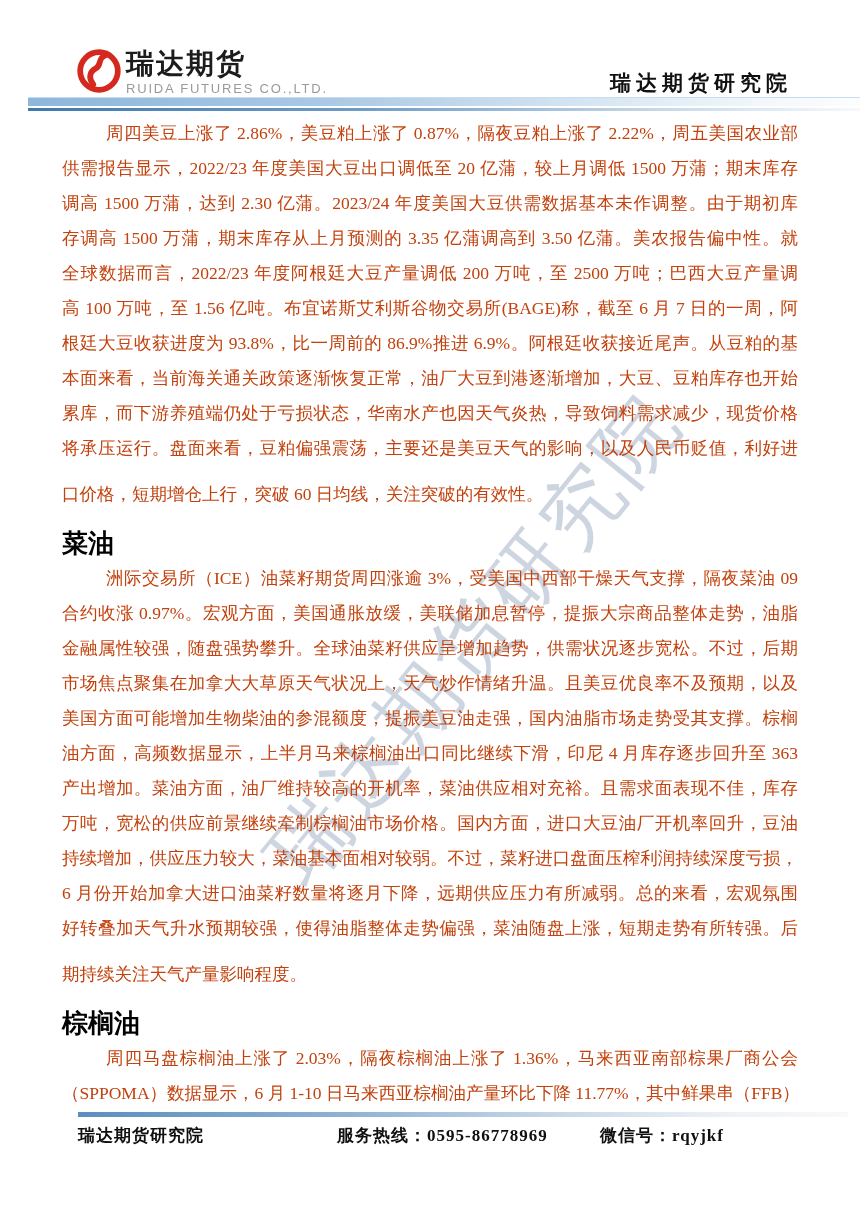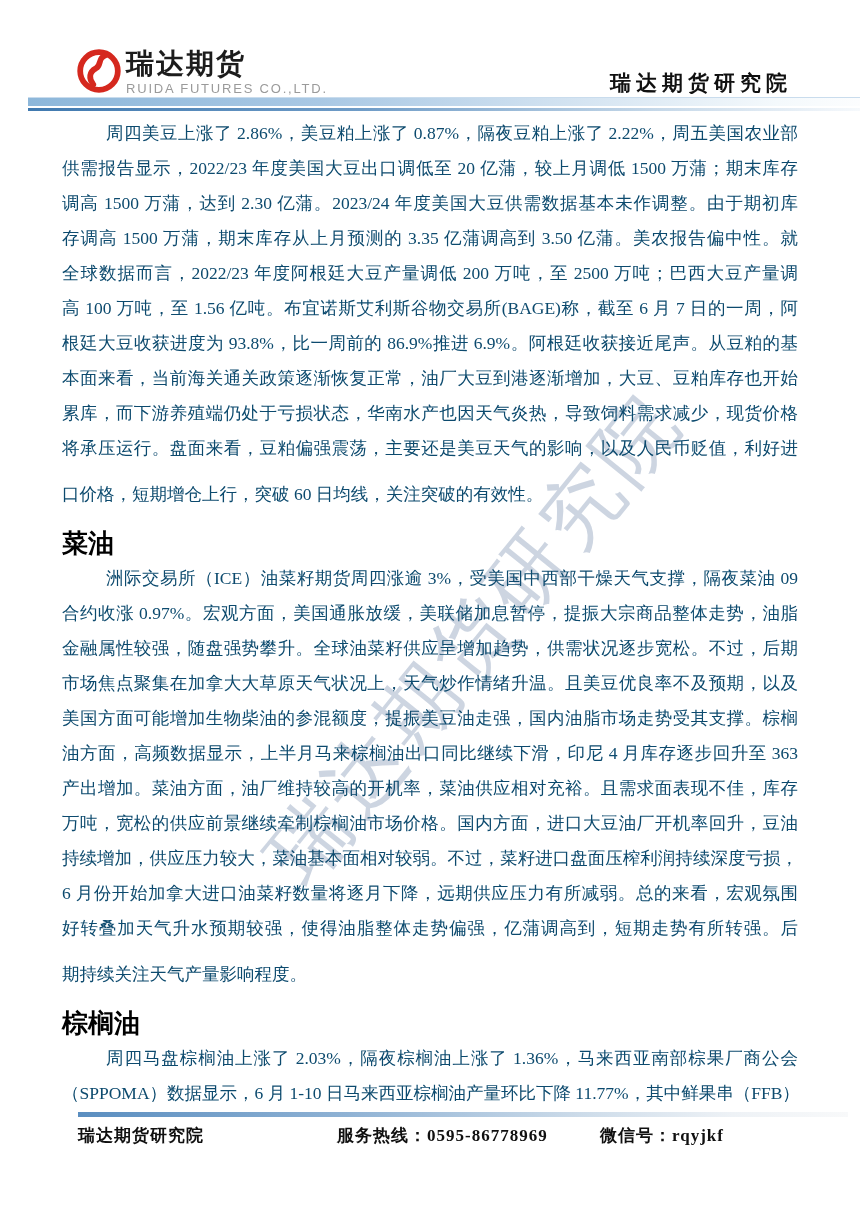--- a/index.html
+++ b/index.html
@@ -41,21 +41,21 @@
     position:absolute;left:150px;top:585px;width:650px;text-align:center;
     transform:rotate(-51deg);
     font-family:"Liberation Sans","DejaVu Sans",sans-serif;
     font-size:80px;letter-spacing:6px;white-space:nowrap;
     color:rgba(164,178,201,0.55);
     z-index:1;pointer-events:none;
   }
   
   .doc-body{position:absolute;left:62px;top:116px;width:736px;z-index:2;}
   .text-line{
-    font-size:17.5px;line-height:35px;height:35px;color:#0c4a6e;
+    font-size:17.5px;line-height:35px;height:35px;color:#c2410c;
     white-space:nowrap;text-align:justify;overflow:visible;
   }
   .text-line.fill{text-align-last:justify;}
   .text-line.end{text-align-last:left;margin-top:11px;}
   .text-line.indent{padding-left:44px;}
   .section-heading{
     font-family:"Liberation Sans","DejaVu Sans",sans-serif;
     font-weight:bold;font-size:26px;line-height:35px;margin-top:14px;color:#000;
   }
   
@@ -111,21 +111,21 @@
     <div class="text-line fill indent">洲际交易所（ICE）油菜籽期货周四涨逾 3%，受美国中西部干燥天气支撑，隔夜菜油 09</div>
     <div class="text-line fill">合约收涨 0.97%。宏观方面，美国通胀放缓，美联储加息暂停，提振大宗商品整体走势，油脂</div>
     <div class="text-line fill">金融属性较强，随盘强势攀升。全球油菜籽供应呈增加趋势，供需状况逐步宽松。不过，后期</div>
     <div class="text-line fill">市场焦点聚集在加拿大大草原天气状况上，天气炒作情绪升温。且美豆优良率不及预期，以及</div>
     <div class="text-line fill">美国方面可能增加生物柴油的参混额度，提振美豆油走强，国内油脂市场走势受其支撑。棕榈</div>
     <div class="text-line fill">油方面，高频数据显示，上半月马来棕榈油出口同比继续下滑，印尼 4 月库存逐步回升至 363</div>
     <div class="text-line fill">产出增加。菜油方面，油厂维持较高的开机率，菜油供应相对充裕。且需求面表现不佳，库存</div>
     <div class="text-line fill">万吨，宽松的供应前景继续牵制棕榈油市场价格。国内方面，进口大豆油厂开机率回升，豆油</div>
     <div class="text-line fill">持续增加，供应压力较大，菜油基本面相对较弱。不过，菜籽进口盘面压榨利润持续深度亏损，</div>
     <div class="text-line fill">6 月份开始加拿大进口油菜籽数量将逐月下降，远期供应压力有所减弱。总的来看，宏观氛围</div>
-    <div class="text-line fill">好转叠加天气升水预期较强，使得油脂整体走势偏强，亿蒲调高到，短期走势有所转强。后</div>
+    <div class="text-line fill">好转叠加天气升水预期较强，使得油脂整体走势偏强，菜油随盘上涨，短期走势有所转强。后</div>
     <div class="text-line end">期持续关注天气产量影响程度。</div>
     <div class="section-heading">棕榈油</div>
     <div class="text-line fill indent">周四马盘棕榈油上涨了 2.03%，隔夜棕榈油上涨了 1.36%，马来西亚南部棕果厂商公会</div>
     <div class="text-line fill">（SPPOMA）数据显示，6 月 1-10 日马来西亚棕榈油产量环比下降 11.77%，其中鲜果串（FFB）</div>
   </div>
 
 <div class="footer-bar"></div>
 <div class="footer-item footer-org">瑞达期货研究院</div>
 <div class="footer-item footer-hotline"><span>服务热线：</span><span>0595-86778969</span></div>
 <div class="footer-item footer-wechat"><span>微信号：</span><span>rqyjkf</span></div>

